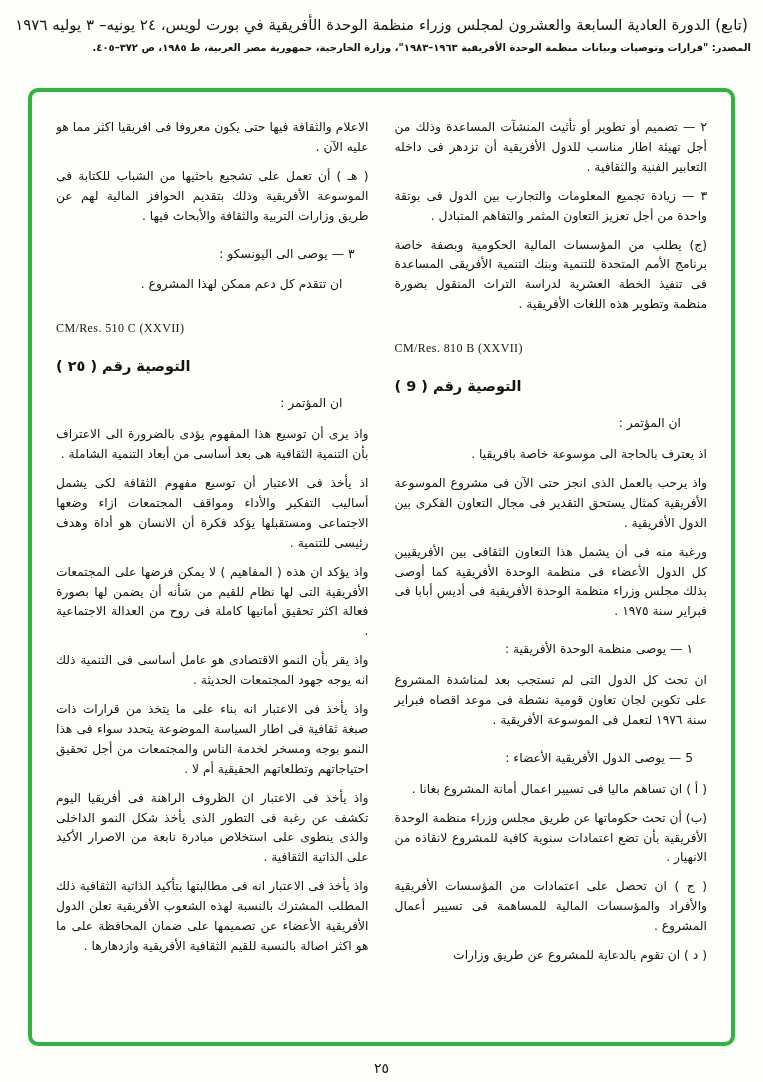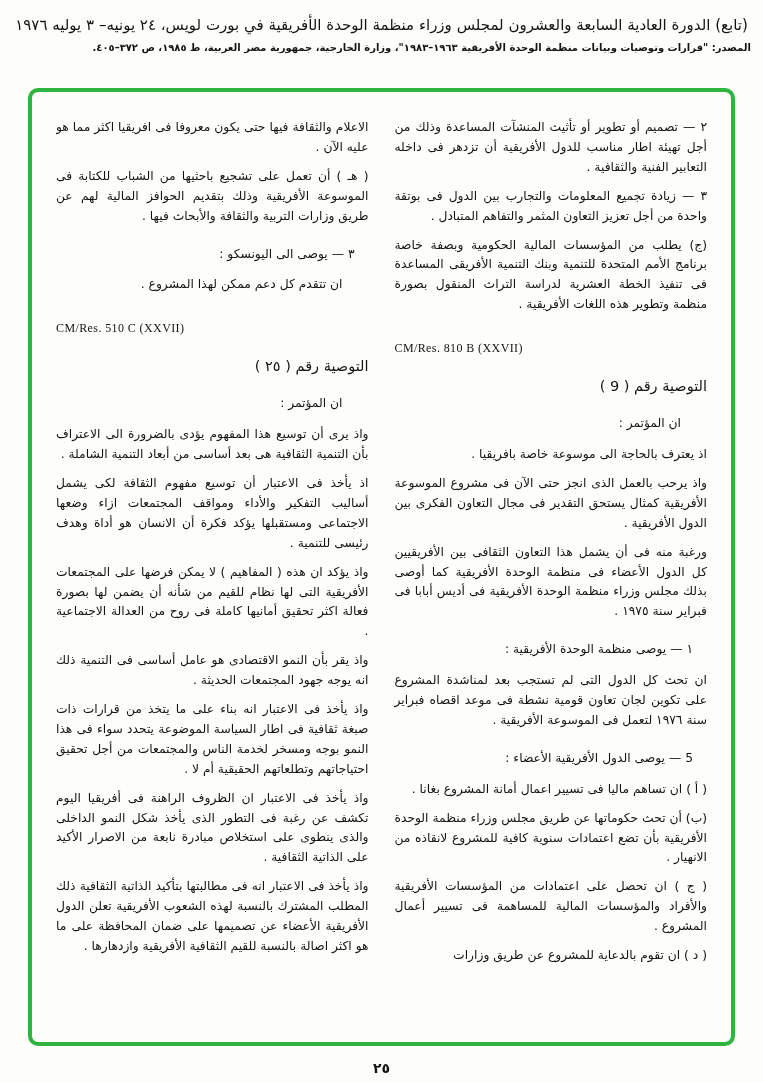--- a/index.html
+++ b/index.html
@@ -85,34 +85,34 @@
   .ref {
     direction: ltr;
     text-align: left;
     font-family: "Liberation Serif", serif;
     font-size: 12px;
     font-weight: 500;
     letter-spacing: 0.4px;
     margin: 24px 0 16px 0;
   }
   .rec-heading {
-    text-align: right;
-    font-weight: normal;
+    text-align: left;
+    font-weight: bold;
     font-size: 14.5px;
     margin: 0 0 16px 0;
   }
   
   .pagenum {
     position: absolute;
     bottom: 6px;
     left: 0;
     right: 0;
     text-align: center;
     font-size: 14px;
-    font-weight: bold;
+    font-weight: normal;
   }
 </style>
 </head>
 <body>
 
 <div class="sheet">
 
   <div class="header">
     <div class="h1">(تابع) الدورة العادية السابعة والعشرون لمجلس وزراء منظمة الوحدة الأفريقية في بورت لويس، ٢٤ يونيه– ٣ يوليه ١٩٧٦</div>
     <div class="h2">المصدر: "قرارات وتوصيات وبيانات منظمة الوحدة الأفريقية ١٩٦٣–١٩٨٣"، وزارة الخارجية، جمهورية مصر العربية، ط ١٩٨٥، ص ٣٧٢–٤٠٥.</div>

